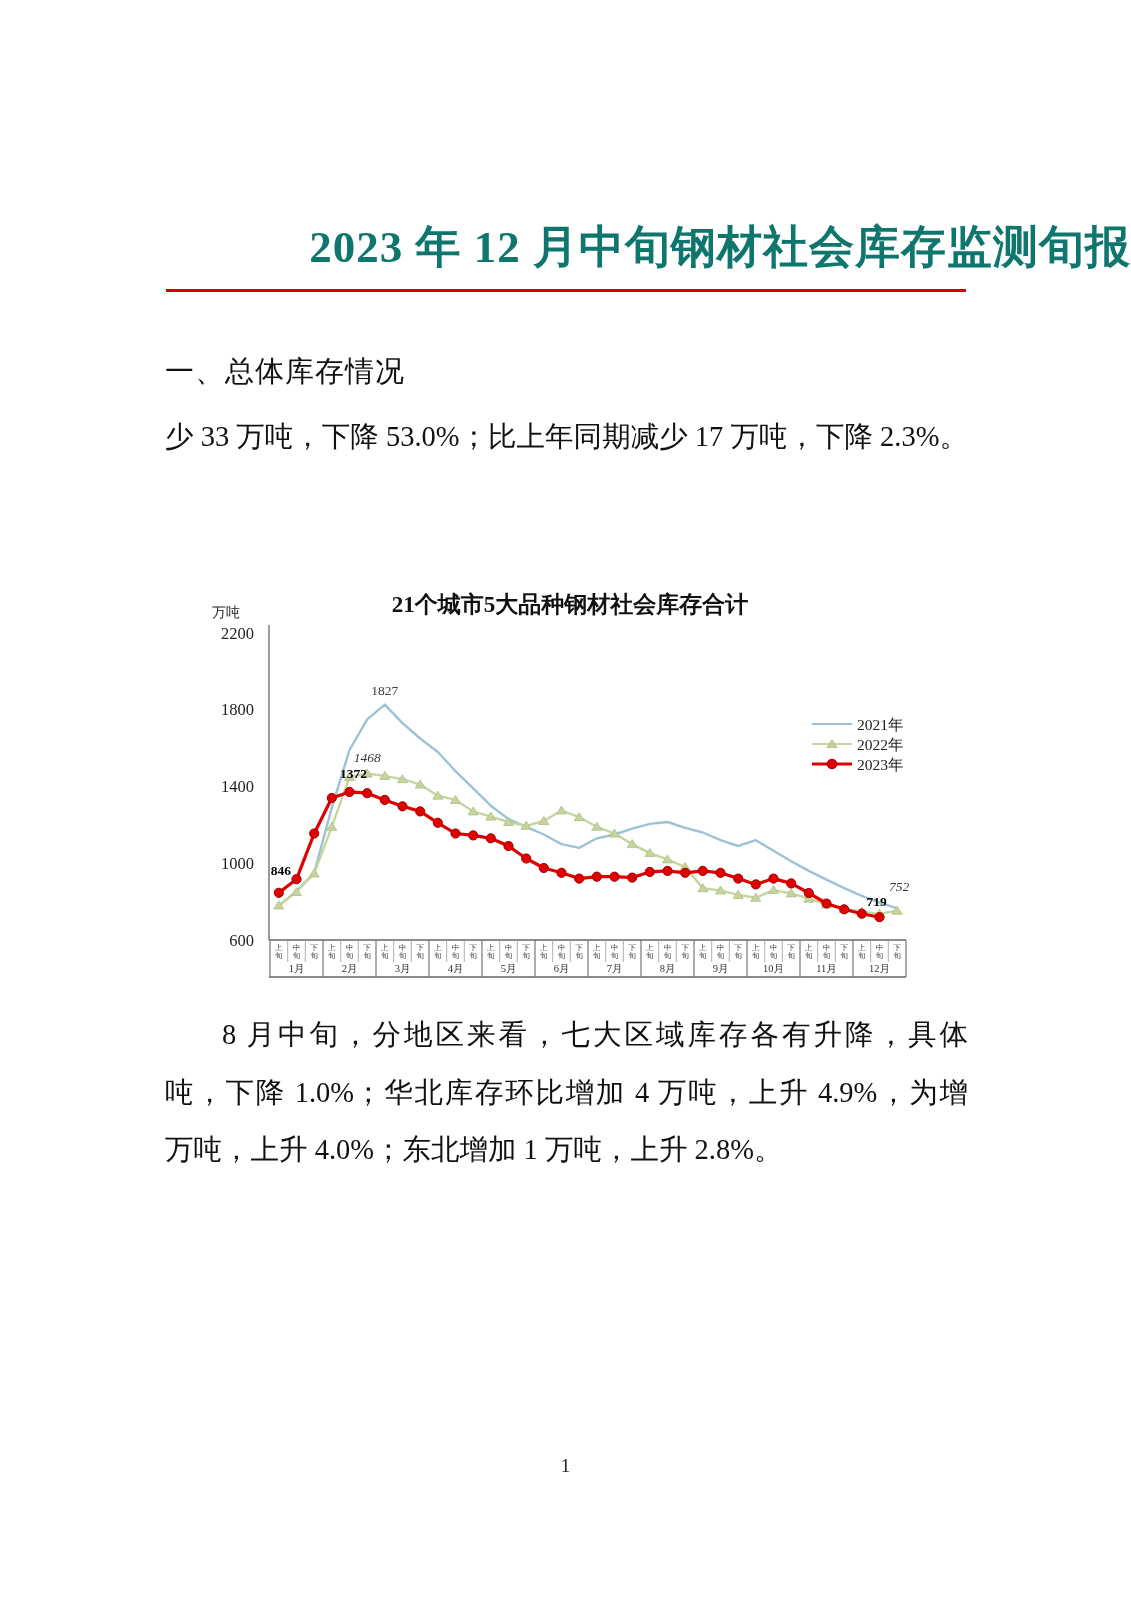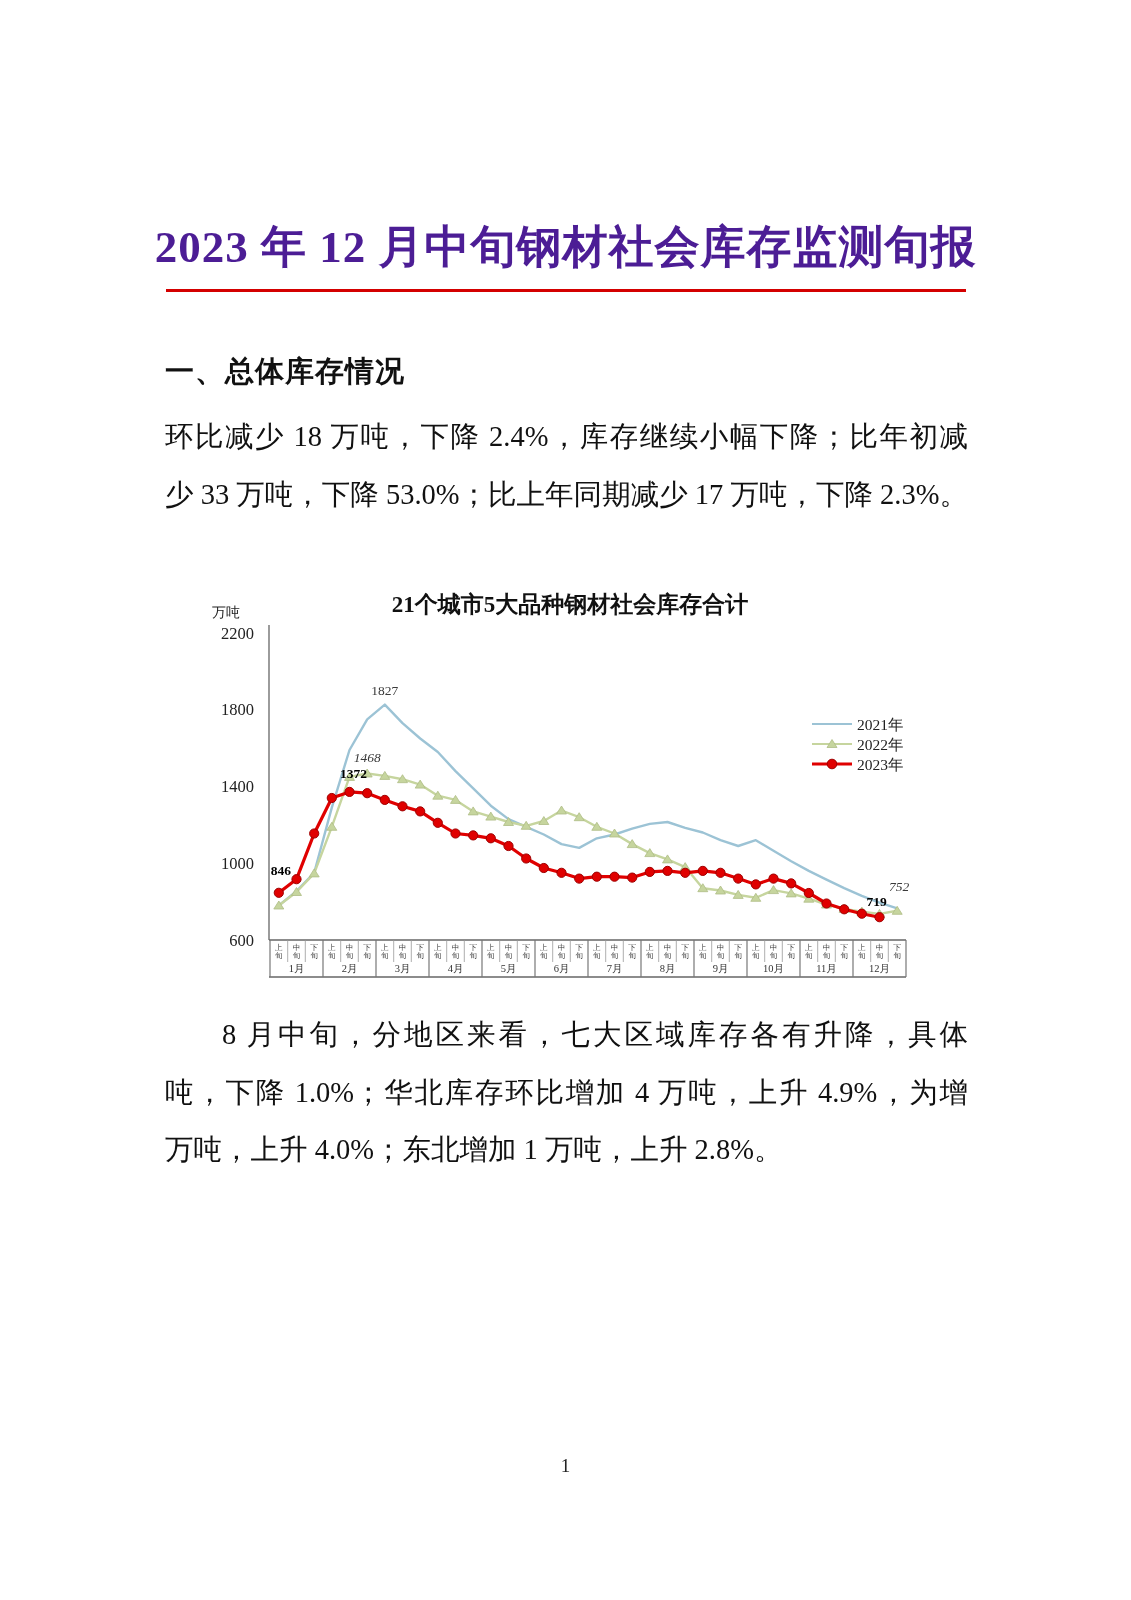--- a/index.html
+++ b/index.html
@@ -8,49 +8,48 @@
     margin:0 auto;overflow:hidden;
     font-family:"Liberation Serif","DejaVu Serif",serif;color:#111;
   }
   .main-title{
     position:absolute;left:0;top:190px;width:100%;text-align:center;
     font-size:45px;font-weight:700;letter-spacing:1px;line-height:54px;
   }
   .title-rule{position:absolute;left:166px;top:289px;width:800px;height:3px;}
   .section-heading{
     position:absolute;left:165px;top:352px;width:500px;
-    font-size:29px;font-weight:700;letter-spacing:1px;
+    font-size:29px;font-weight:400;letter-spacing:1px;
   }
   .para{position:absolute;left:165px;width:803px;font-size:28.5px;line-height:57.6px;}
   #para1{top:408px;}
   #para2{top:1006px;}
   .tline{text-align:justify;white-space:nowrap;}
   .tline.jfull{text-align:justify;text-align-last:justify;white-space:normal;}
   .tline.indent{text-indent:2em;}
   .chart-wrap{position:absolute;left:190px;top:583px;width:790px;height:430px;}
   .chart-wrap svg{display:block;width:790px;height:430px;}
   svg text{font-family:"Liberation Serif","DejaVu Serif",serif;}
   .page-number{
     position:absolute;left:0;top:1455px;width:100%;text-align:center;
     font-size:19px;color:#222;
   }
 </style>
 </head>
 <body>
 
 <div class="page">
 
-  <h1 class="main-title" style="color: #4c1d95;">2023 年 12 月中旬钢材社会库存监测旬报</h1>
+  <h1 class="main-title" style="color: #0f766e; text-align: right;">2023 年 12 月中旬钢材社会库存监测旬报</h1>
 
   <div class="title-rule" style="background: rgb(212, 0, 0);"></div>
 
   <div class="section-heading">一、总体库存情况</div>
 
   <div class="para" id="para1">
-      <div class="tline jfull">环比减少 18 万吨，下降 2.4%，库存继续小幅下降；比年初减</div>
       <div class="tline jfull">少 33 万吨，下降 53.0%；比上年同期减少 17 万吨，下降 2.3%。</div>
     </div>
 
   <div class="chart-wrap">
     <svg id="chart-svg" viewBox="190 583 790 430">
         <text x="570" y="612" text-anchor="middle" font-size="23" font-weight="bold" fill="#111">21个城市5大品种钢材社会库存合计</text>
         <text x="226" y="617" text-anchor="middle" font-size="14" fill="#222">万吨</text>
         <g>
           <text x="254" y="638.5" text-anchor="end" font-size="16.5" fill="#222">2200</text>
           <text x="254" y="715.3" text-anchor="end" font-size="16.5" fill="#222">1800</text>

